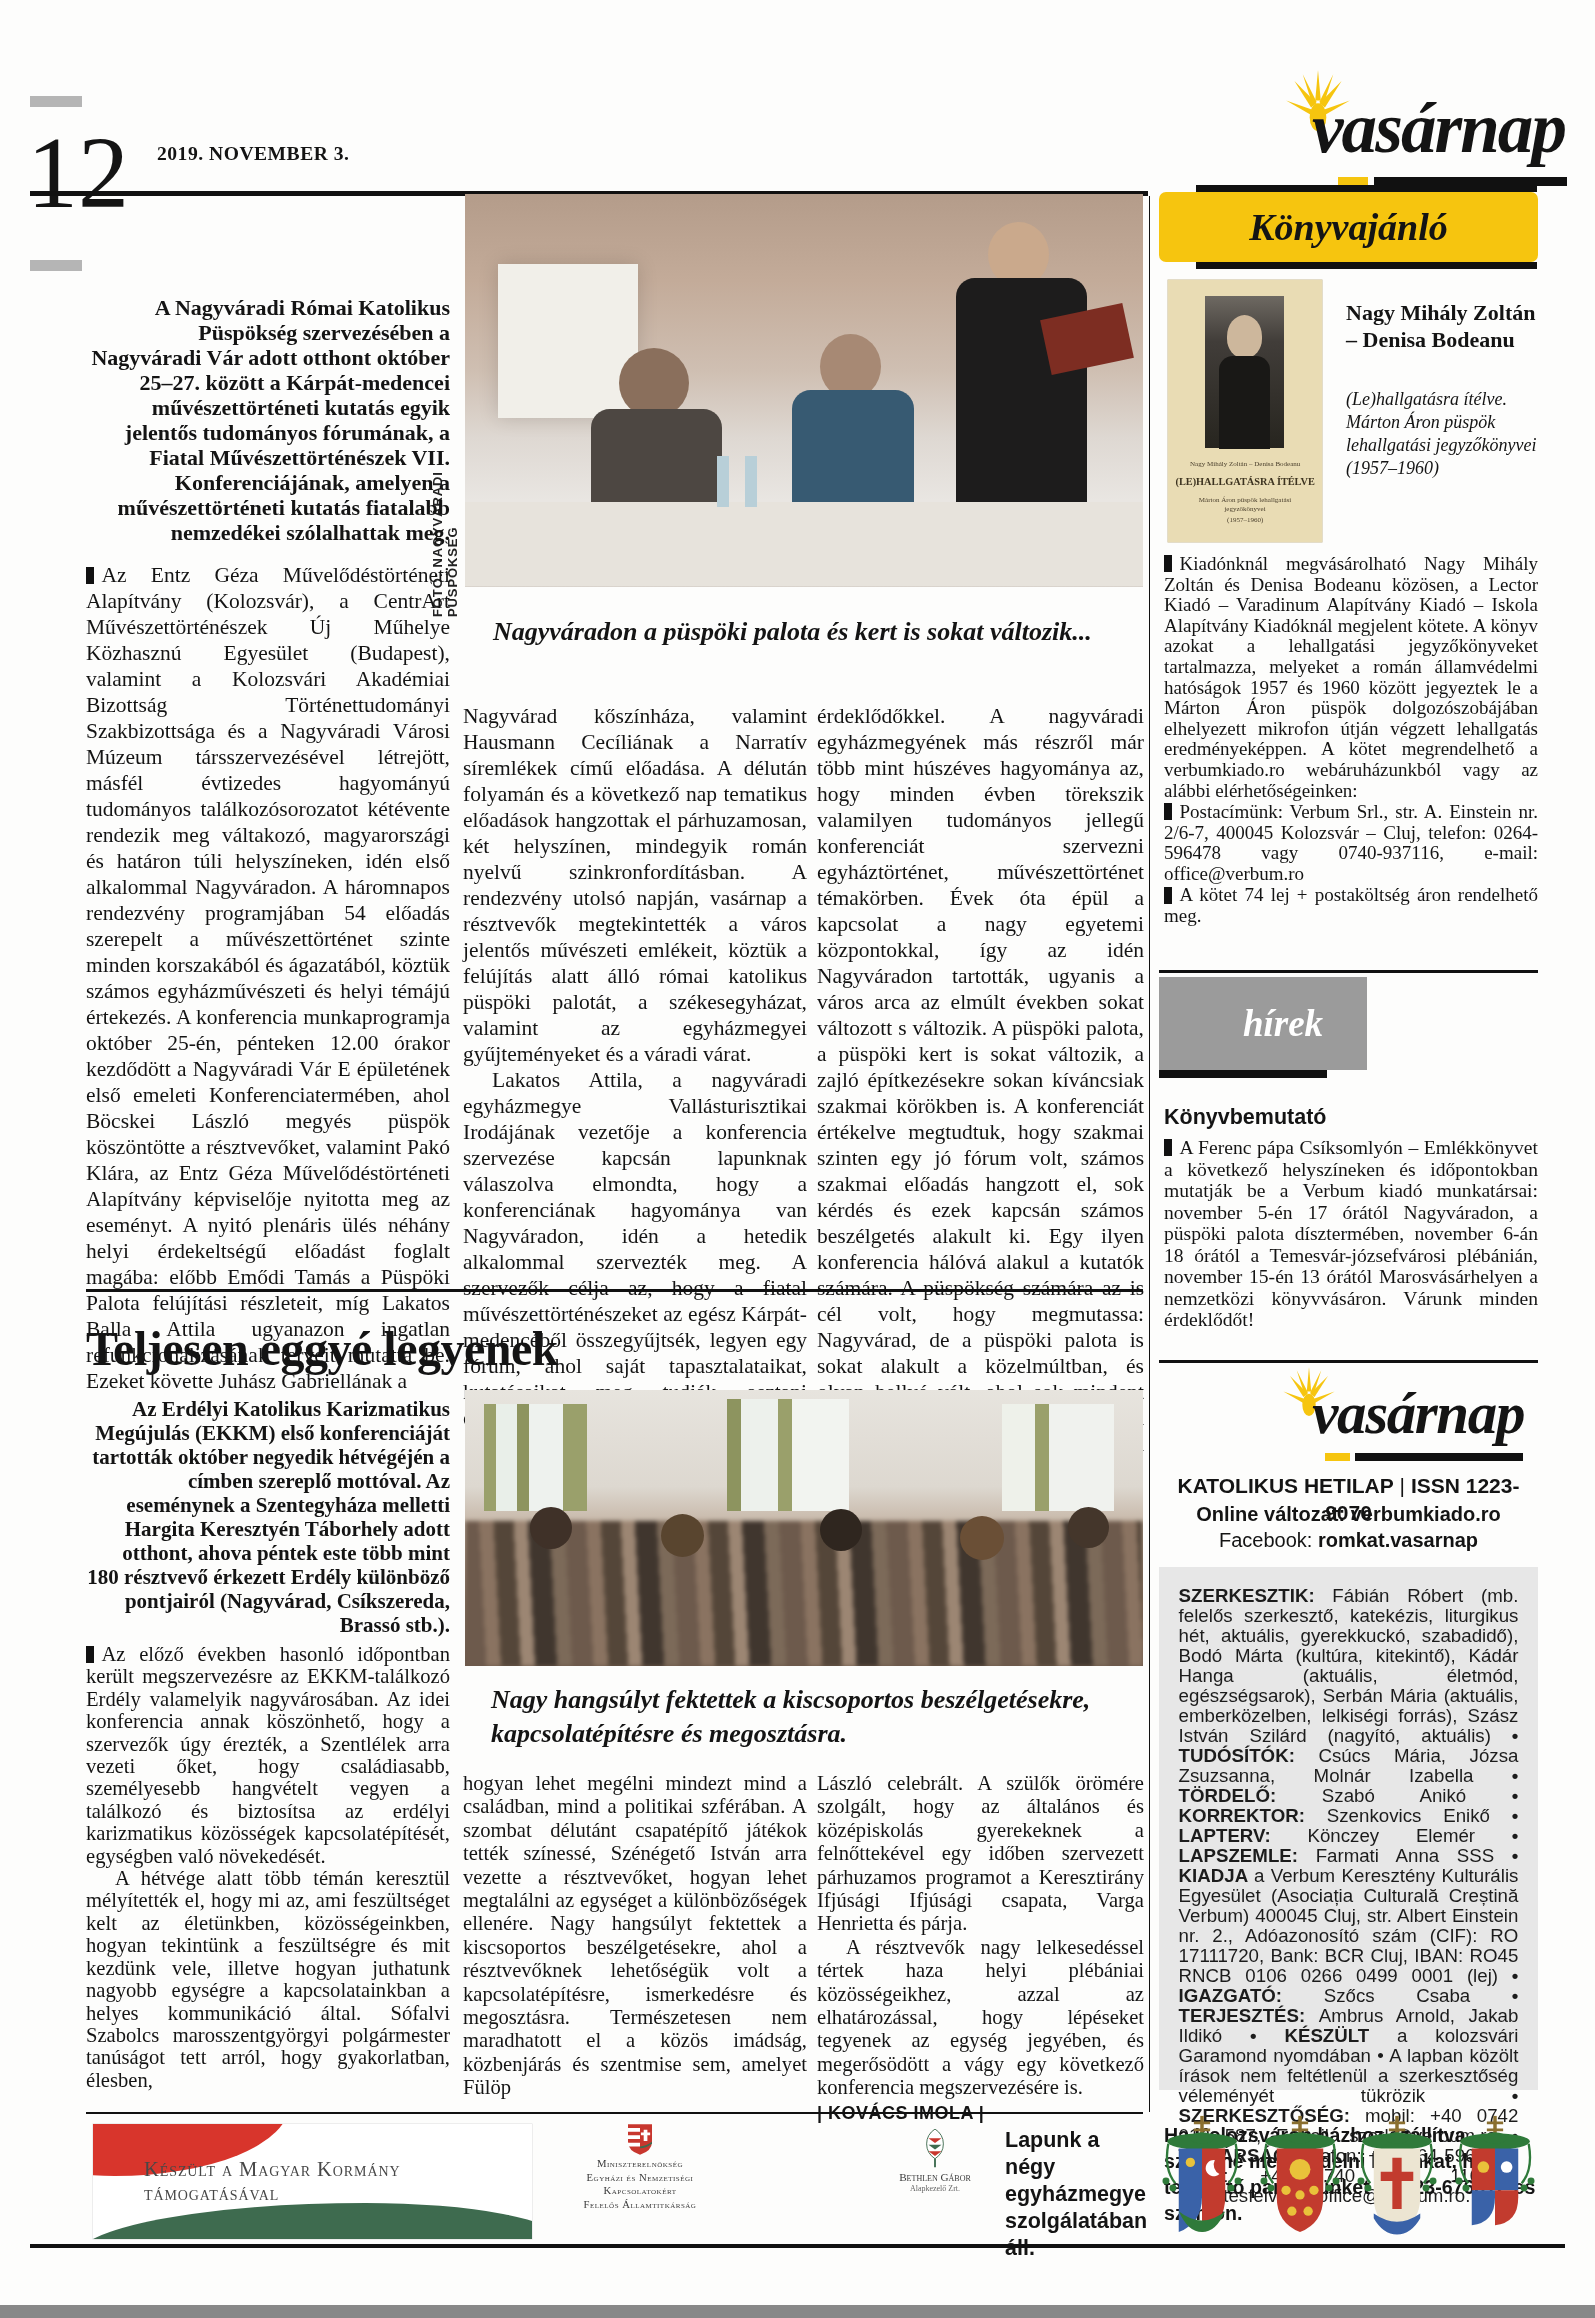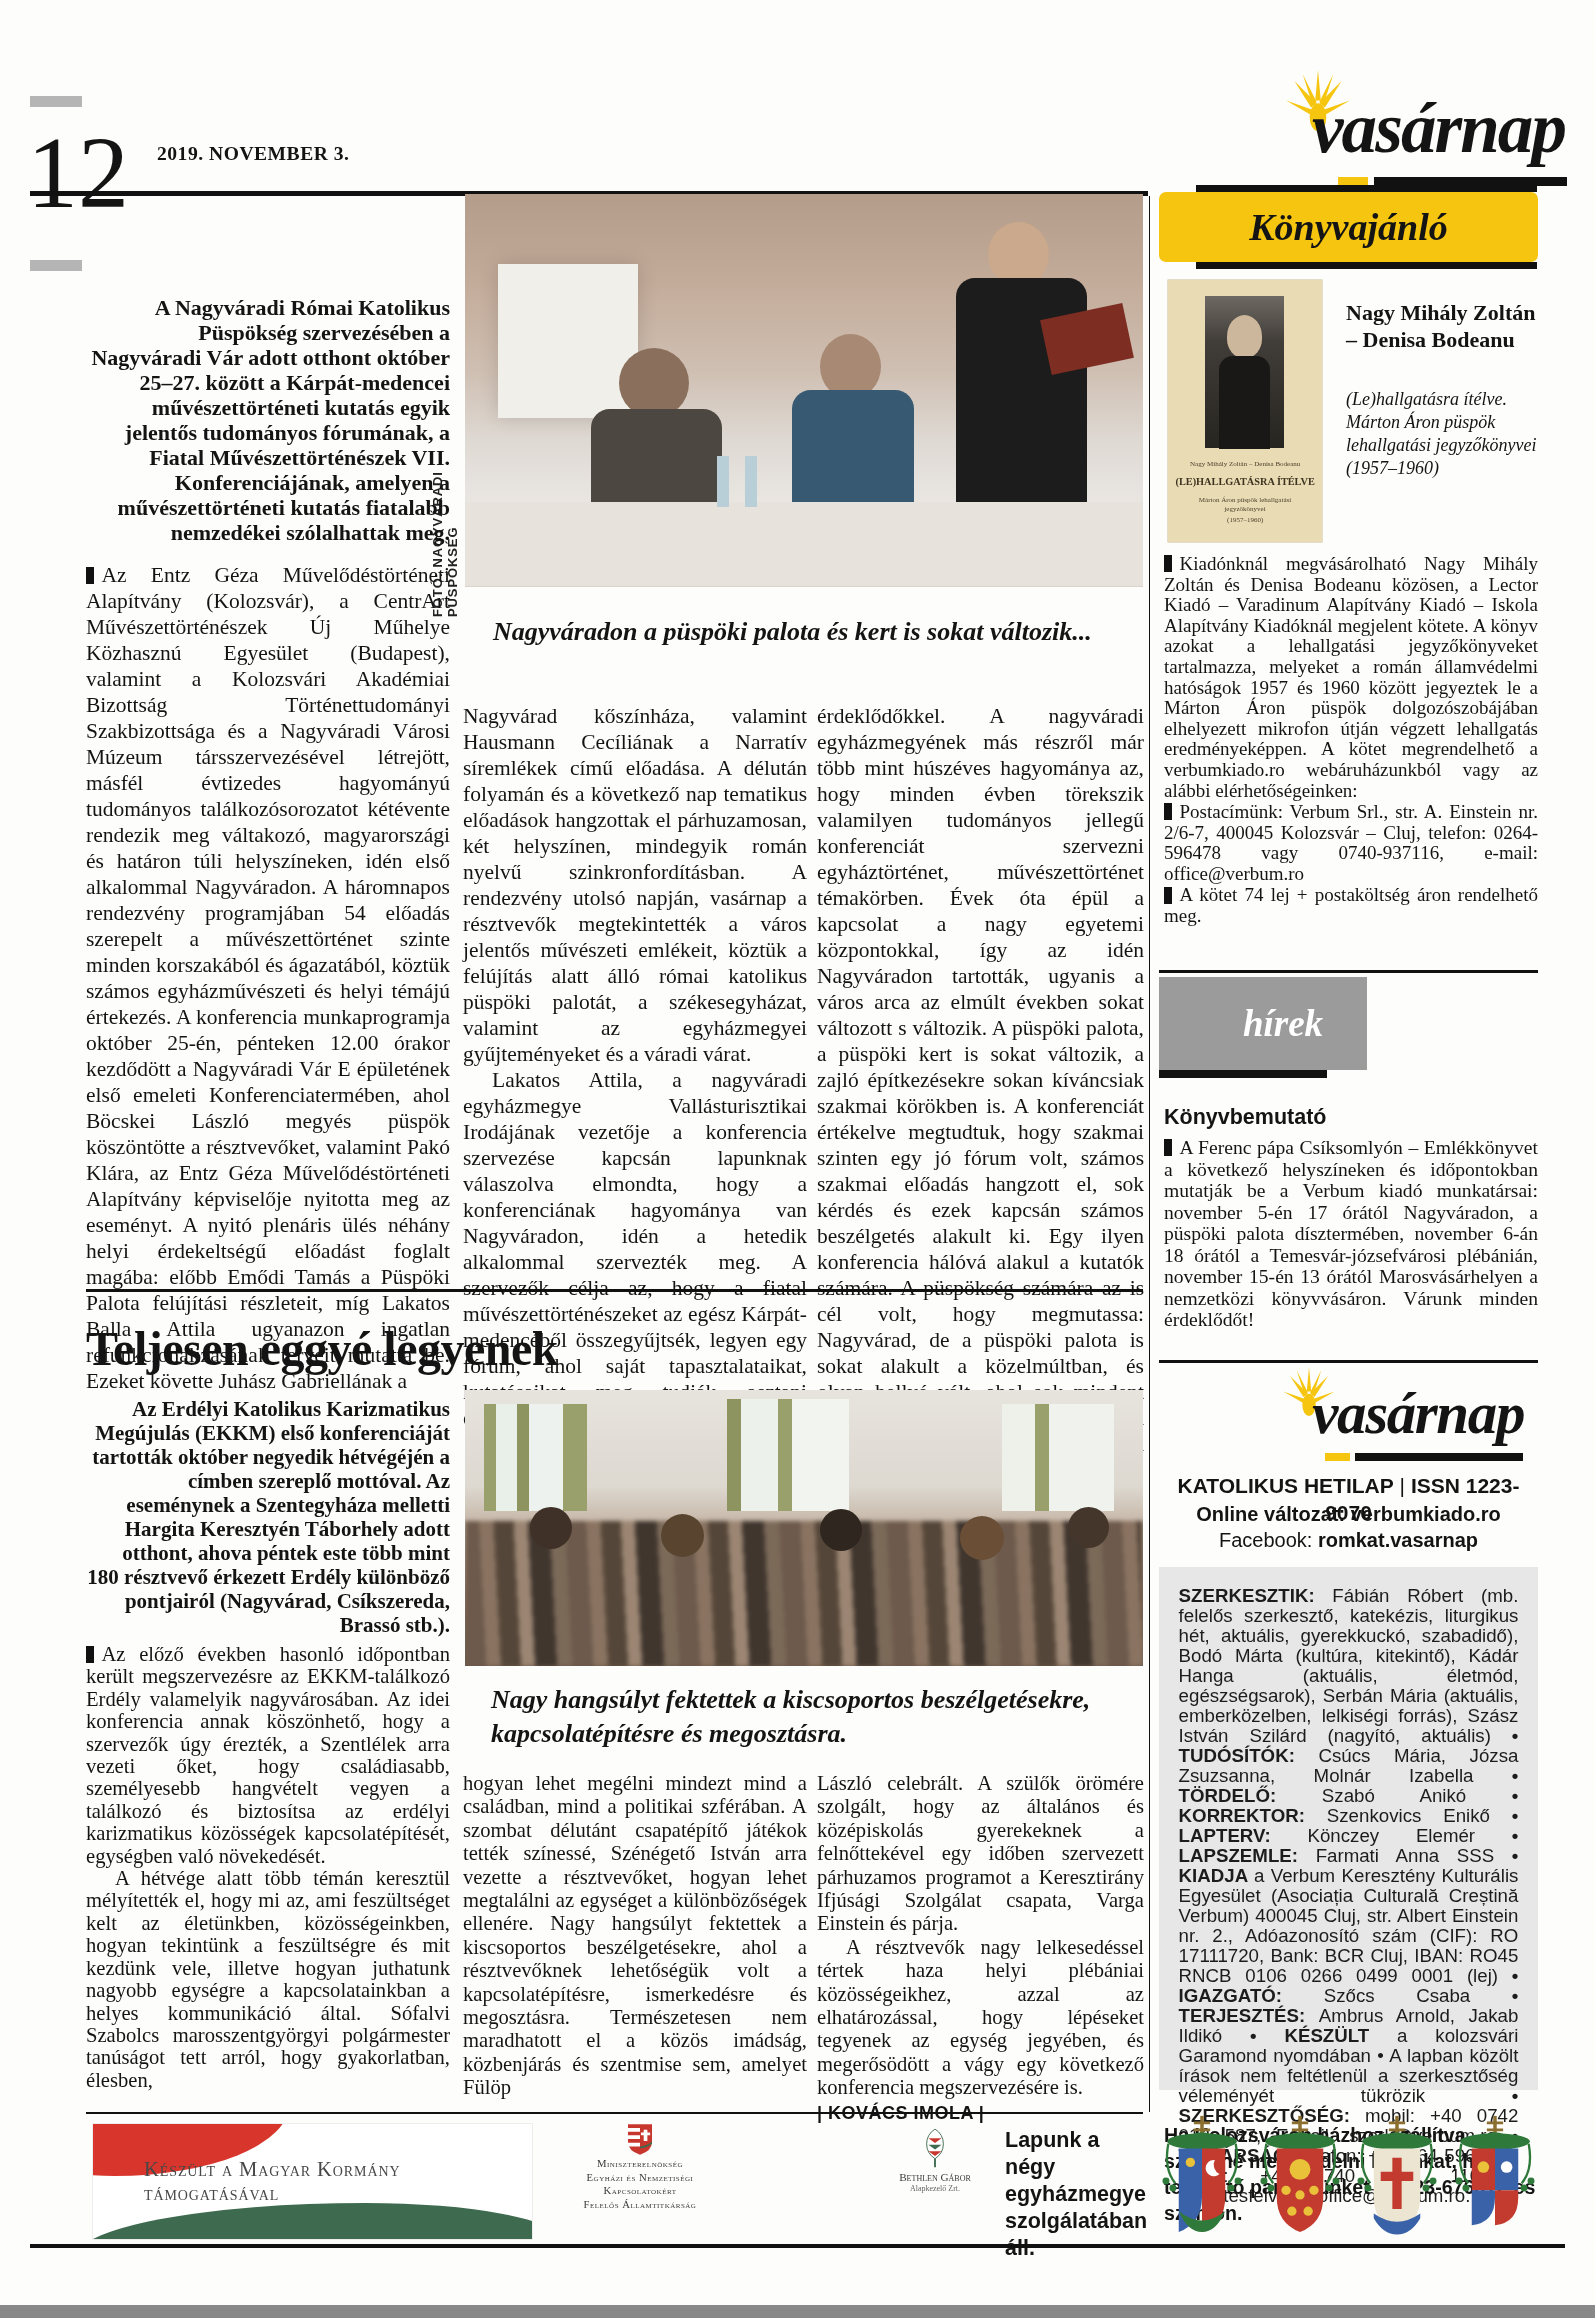--- a/index.html
+++ b/index.html
@@ -112,21 +112,21 @@
   <div class="abs" style="left:86px;top:1643px;width:364px;">
     <p class="body2 bpar" style="line-height:22.4px;">Az előző években hasonló időpontban került megszervezésre az EKKM-találkozó Erdély valamelyik nagyvárosában. Az idei konferencia annak köszönhető, hogy a szervezők úgy érezték, a Szentlélek arra vezeti őket, hogy családiasabb, személyesebb hangvételt vegyen a találkozó és biztosítsa az erdélyi karizmatikus közösségek kapcsolatépítését, egységben való növekedését.</p>
     <p class="body2 ind" style="line-height:22.4px;">A hétvége alatt több témán keresztül mélyítették el, hogy mi az, ami feszültséget kelt az életünkben, közösségeinkben, hogyan tekintünk a feszültségre és mit kezdünk vele, illetve hogyan juthatunk nagyobb egységre a kapcsolatainkban a helyes kommunikáció által. Sófalvi Szabolcs marosszentgyörgyi polgármester tanúságot tett arról, hogy gyakorlatban, élesben,</p>
   </div>
 
   <div class="abs caption" style="left:491px;top:1683px;width:652px;">Nagy hangsúlyt fektettek a kiscsoportos beszélgetésekre, kapcsolatépítésre és megosztásra.</div>
 
   <p class="abs body2" style="left:463px;top:1772px;width:344px;line-height:23.4px;">hogyan lehet megélni mindezt mind a családban, mind a politikai szférában. A szombat délutánt csapatépítő játékok tették színessé, Szénégető István arra vezette a résztvevőket, hogyan lehet megtalálni az egységet a különbözőségek ellenére. Nagy hangsúlyt fektettek a kiscsoportos beszélgetésekre, ahol a résztvevőknek lehetőségük volt a kapcsolatépítésre, ismerkedésre és megosztásra. Természetesen nem maradhatott el a közös imádság, közbenjárás és szentmise sem, amelyet Fülöp</p>
 
   <div class="abs" style="left:817px;top:1772px;width:327px;">
-    <p class="body2" style="line-height:23.4px;">László celebrált. A szülők örömére szolgált, hogy az általános és középiskolás gyerekeknek a felnőttekével egy időben szervezett párhuzamos programot a Keresztirány Ifjúsági Szolgálat csapata, Varga Einstein és párja.</p>
+    <p class="body2" style="line-height:23.4px;">László celebrált. A szülők örömére szolgált, hogy az általános és középiskolás gyerekeknek a felnőttekével egy időben szervezett párhuzamos programot a Keresztirány Ifjúsági Ifjúsági csapata, Varga Henrietta és párja.</p>
     <p class="body2 ind" style="line-height:23.4px;">A résztvevők nagy lelkesedéssel tértek haza helyi plébániai közösségeikhez, azzal az elhatározással, hogy lépéseket tegyenek az egység jegyében, és megerősödött a vágy egy következő konferencia megszervezésére is.</p>
     <div class="sans b" style="font-size:18px;margin-top:3.7px;letter-spacing:0.5px;">| KOVÁCS IMOLA |</div>
   </div>
 
   <div class="abs" style="left:1168px;top:280px;width:154px;height:262px;background:#e9dcb4;box-shadow:0 0 0 0.5px #c9bc94;">
     <div class="abs" style="left:37px;top:16.4px;width:79px;height:152px;background:linear-gradient(180deg,#6e6962 0%,#413d39 30%,#27251f 100%);">
       <div class="abs" style="left:22.4px;top:18.7px;width:35px;height:43px;border-radius:50% 50% 45% 45%;background:#cdb79c;"></div>
       <div class="abs" style="left:14px;top:60px;width:51px;height:93px;border-radius:14px 14px 0 0;background:#191816;"></div>
     </div>
     <div class="abs tiny" style="left:4.7px;top:180px;width:145px;text-align:center;color:#4a3f2c;">Nagy Mihály Zoltán – Denisa Bodeanu</div>

